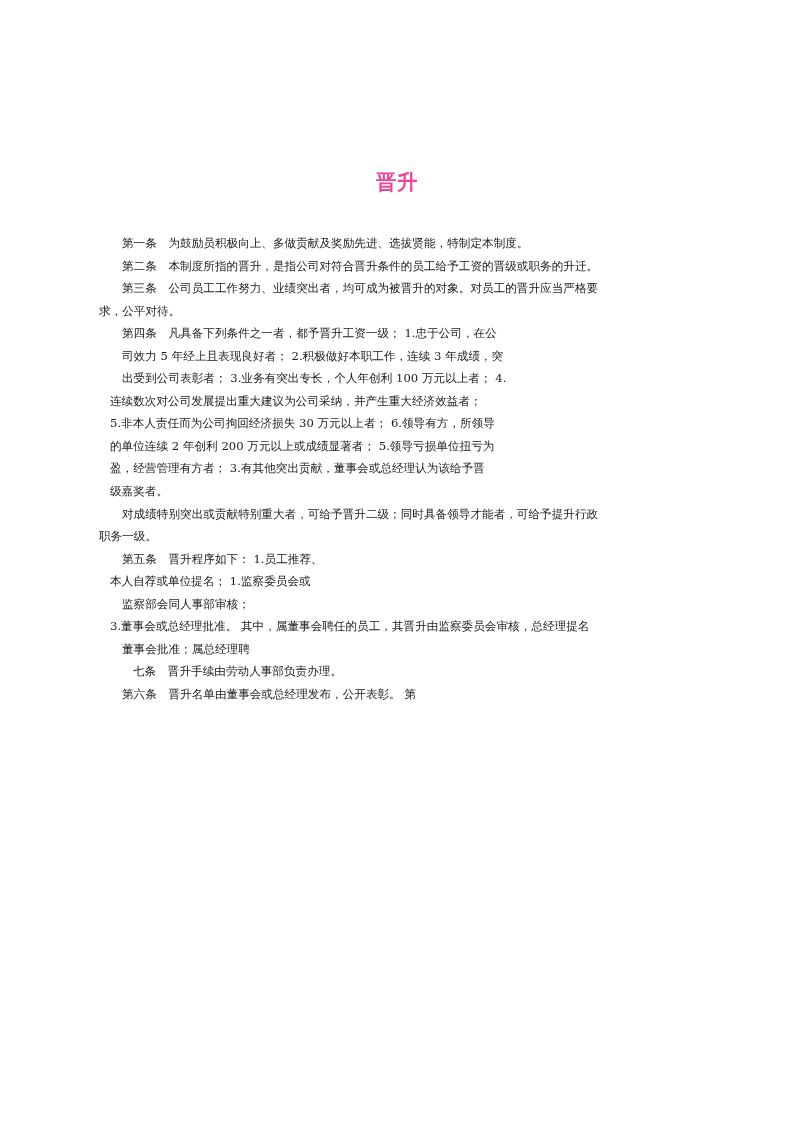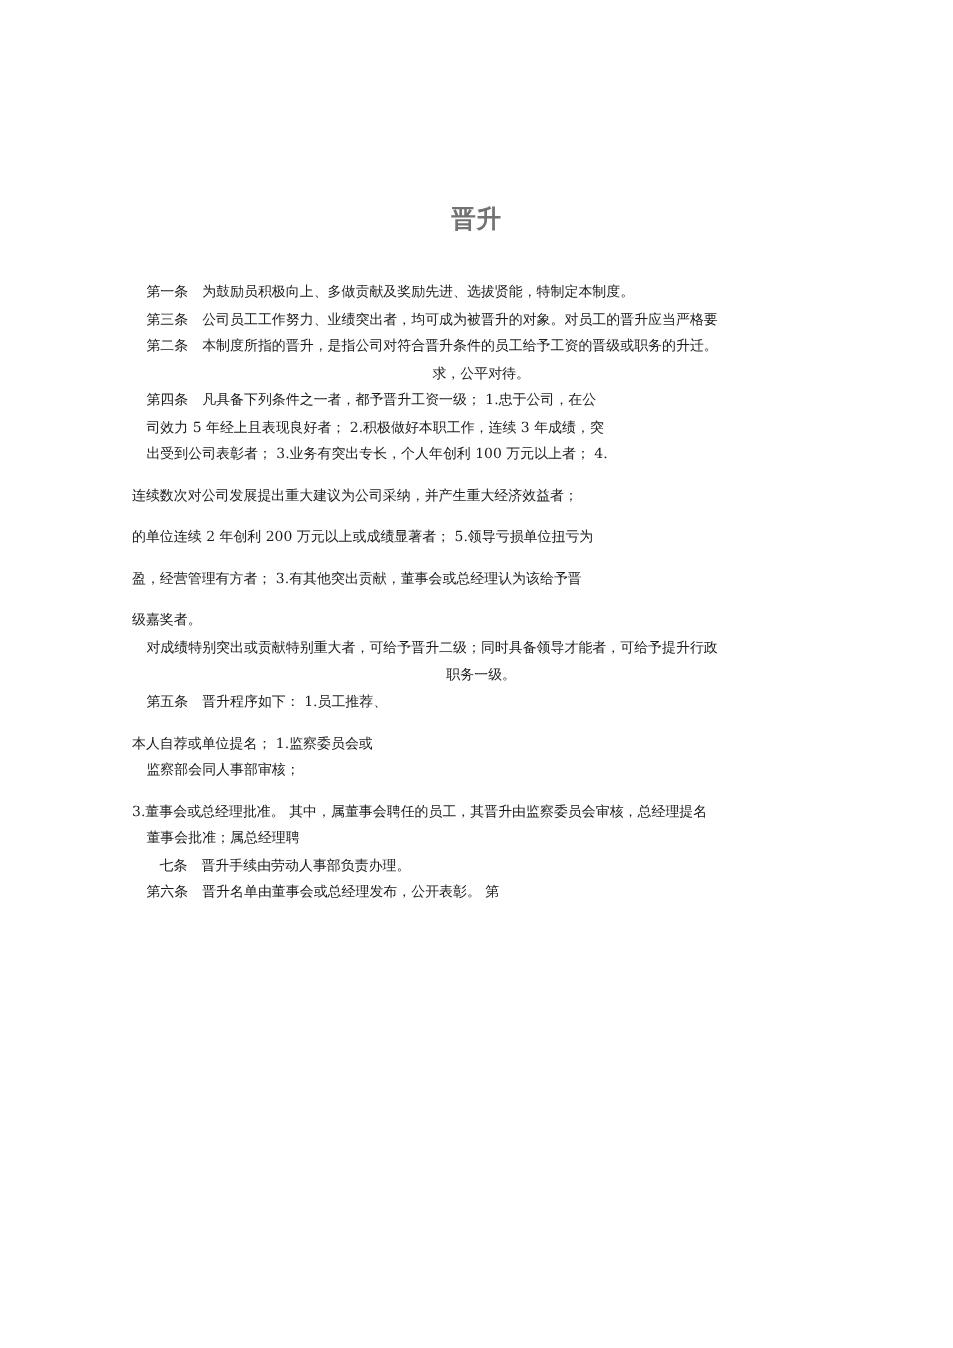--- a/index.html
+++ b/index.html
@@ -38,41 +38,42 @@
     left: 99px;
     width: 604px;
   }
   .ln {
     font-size: 11.6px;
     line-height: 22.55px;
     white-space: pre;
     letter-spacing: 0.02px;
   }
   
-  .i0  { padding-left: 0px; text-align: center; }
-  .i1  { padding-left: 11px; margin-top: 12px; }
+  .i0  { padding-left: 0px; }
+  .i1  { padding-left: 11px; }
   .i2  { padding-left: 23px; }
   .i3  { padding-left: 34px; }
 </style>
 </head>
 <body style="background: rgb(255, 255, 255); color: rgb(26, 26, 26);">
 
 <div class="page">
 
-  <div class="doc-title" style="color: #737373;">晋升</div>
+  <div class="doc-title" style="color: #ec4899;">晋升</div>
 
   <div class="body-block">
       <div class="ln i2">第一条　为鼓励员积极向上、多做贡献及奖励先进、选拔贤能，特制定本制度。</div>
+      <div class="ln i2">第二条　本制度所指的晋升，是指公司对符合晋升条件的员工给予工资的晋级或职务的升迁。</div>
       <div class="ln i2">第三条　公司员工工作努力、业绩突出者，均可成为被晋升的对象。对员工的晋升应当严格要</div>
-      <div class="ln i2">第二条　本制度所指的晋升，是指公司对符合晋升条件的员工给予工资的晋级或职务的升迁。</div>
       <div class="ln i0">求，公平对待。</div>
       <div class="ln i2">第四条　凡具备下列条件之一者，都予晋升工资一级； 1.忠于公司，在公</div>
       <div class="ln i2">司效力 5 年经上且表现良好者； 2.积极做好本职工作，连续 3 年成绩，突</div>
       <div class="ln i2">出受到公司表彰者； 3.业务有突出专长，个人年创利 100 万元以上者； 4.</div>
       <div class="ln i1">连续数次对公司发展提出重大建议为公司采纳，并产生重大经济效益者；</div>
+      <div class="ln i1">5.非本人责任而为公司拘回经济损失 30 万元以上者； 6.领导有方，所领导</div>
       <div class="ln i1">的单位连续 2 年创利 200 万元以上或成绩显著者； 5.领导亏损单位扭亏为</div>
       <div class="ln i1">盈，经营管理有方者； 3.有其他突出贡献，董事会或总经理认为该给予晋</div>
       <div class="ln i1">级嘉奖者。</div>
       <div class="ln i2">对成绩特别突出或贡献特别重大者，可给予晋升二级；同时具备领导才能者，可给予提升行政</div>
       <div class="ln i0">职务一级。</div>
       <div class="ln i2">第五条　晋升程序如下： 1.员工推荐、</div>
       <div class="ln i1">本人自荐或单位提名； 1.监察委员会或</div>
       <div class="ln i2">监察部会同人事部审核；</div>
       <div class="ln i1">3.董事会或总经理批准。 其中，属董事会聘任的员工，其晋升由监察委员会审核，总经理提名</div>
       <div class="ln i2">董事会批准；属总经理聘</div>

